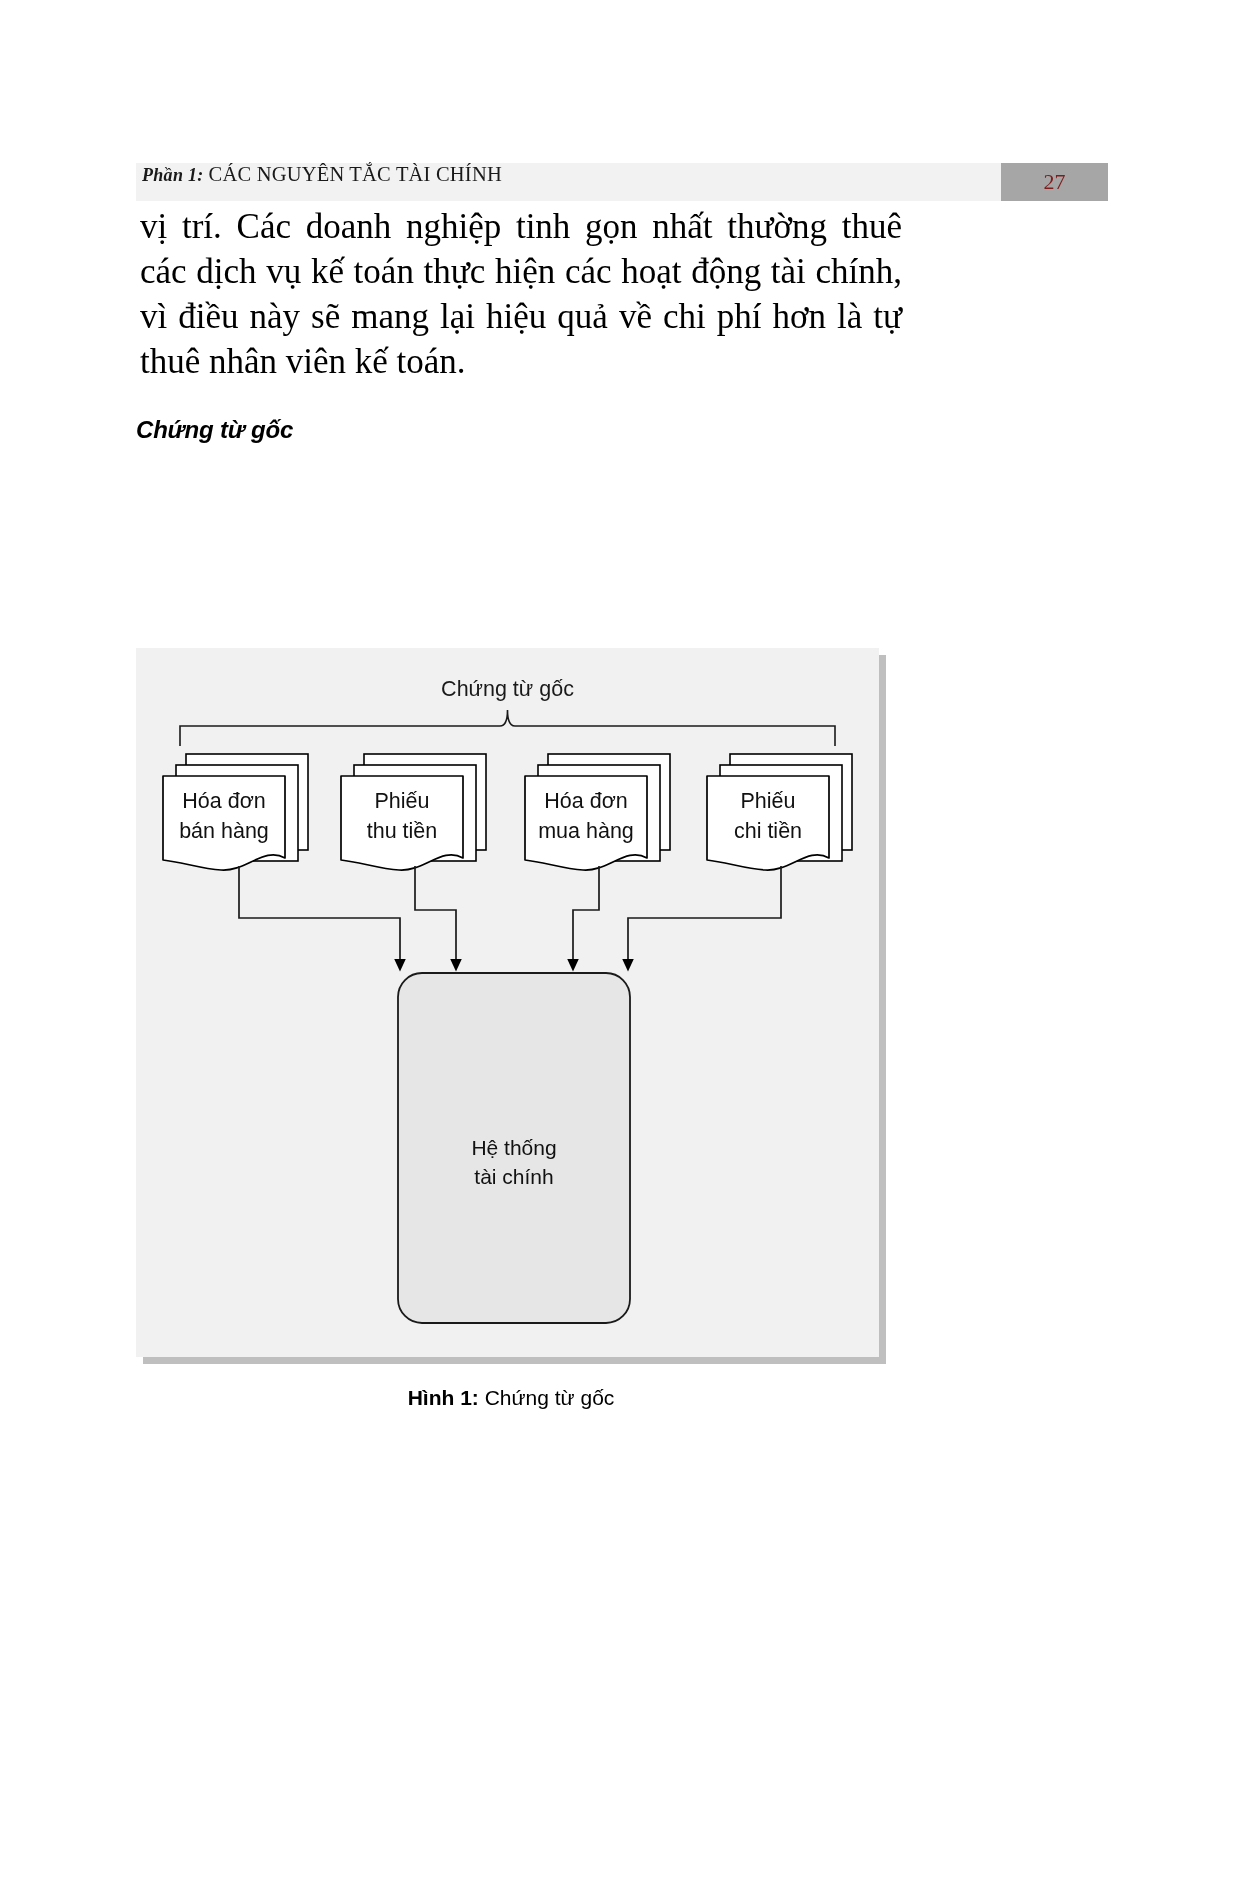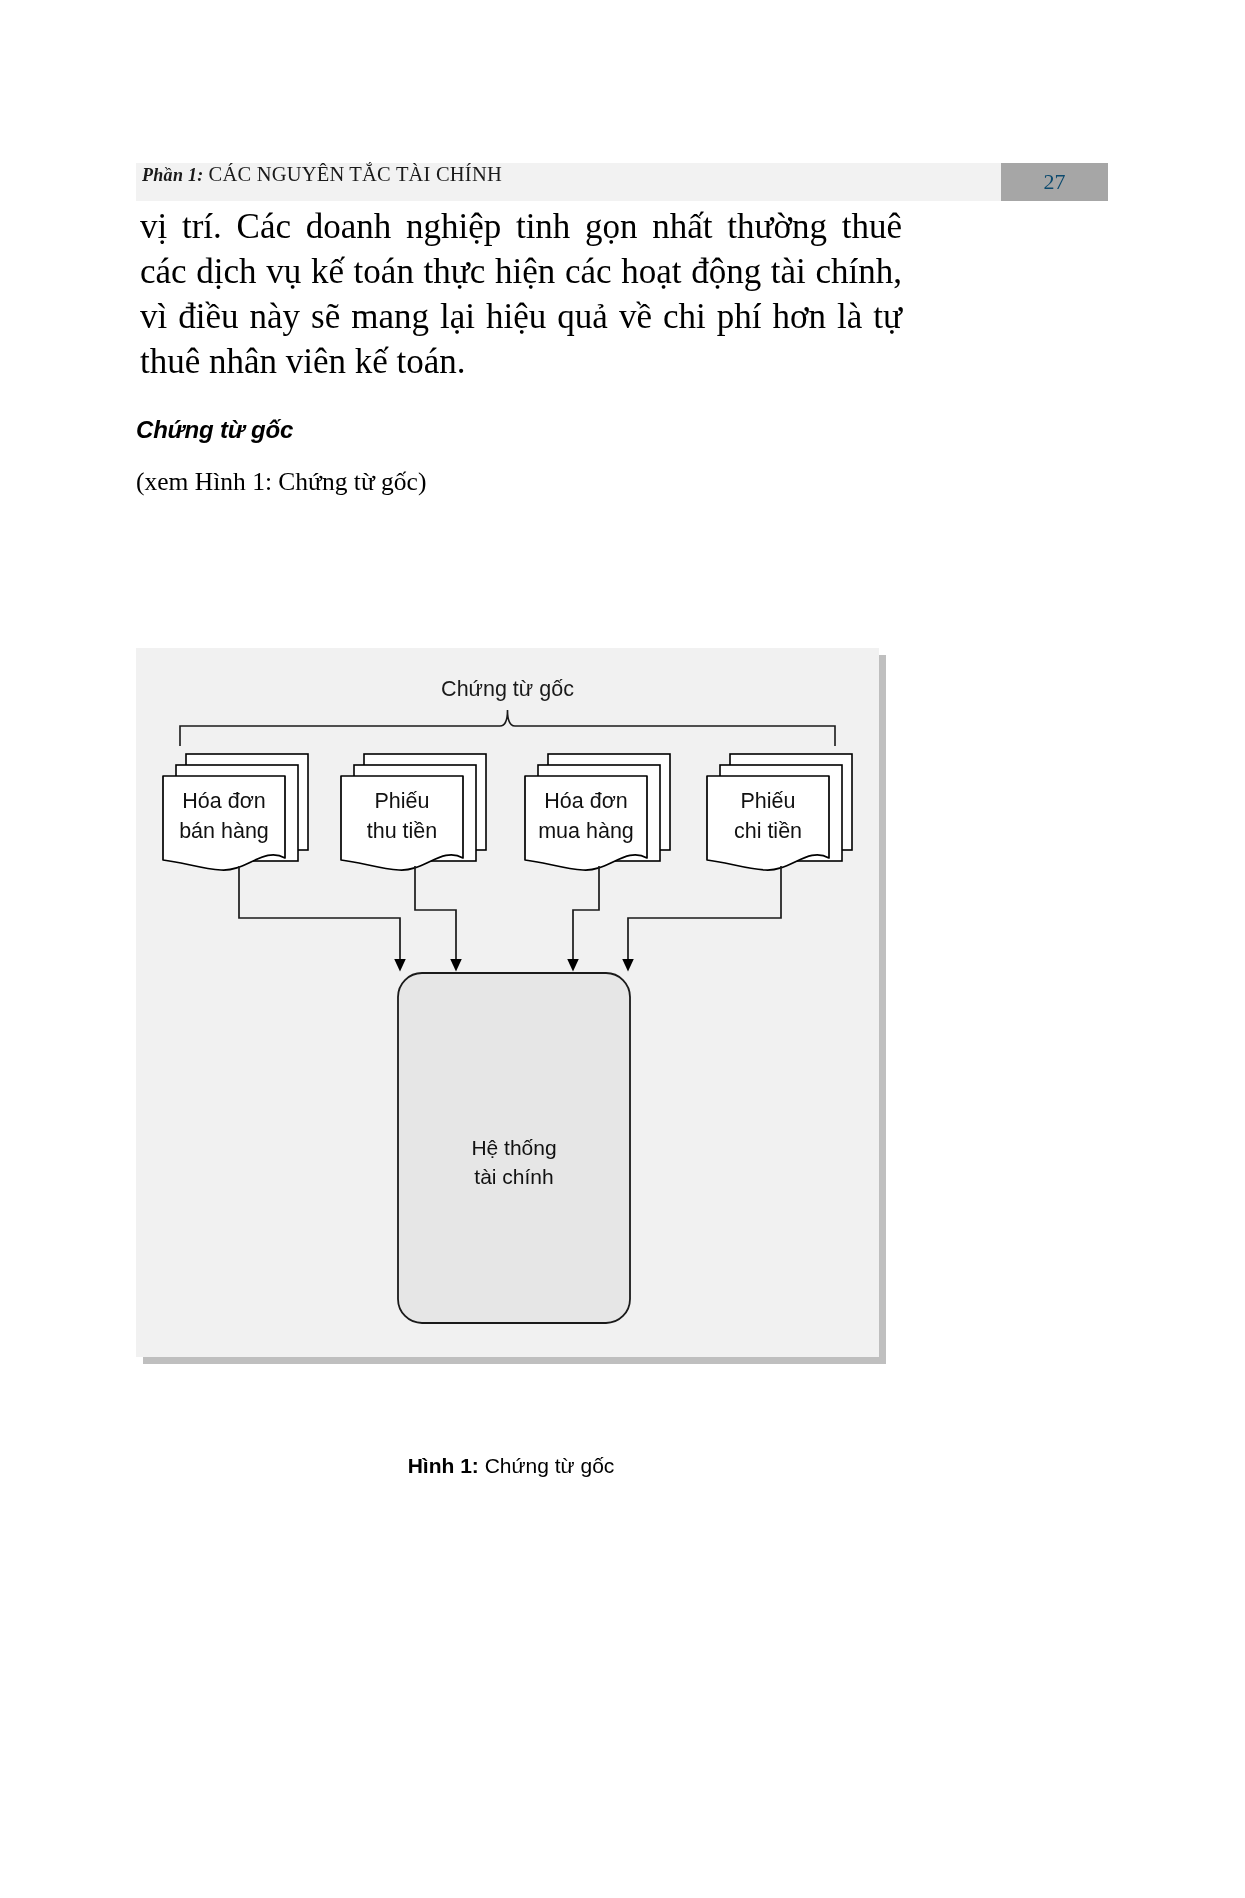--- a/index.html
+++ b/index.html
@@ -49,21 +49,21 @@
     right: 0;
     top: 0;
     width: 107px;
     height: 38px;
     background: #a6a6a6;
     display: flex;
     align-items: center;
     justify-content: center;
   }
   .page-num-box span {
-    color: #0c4a6e;
+    color: #7f1d1d;
     font-size: 22px;
     font-family: "Liberation Serif", serif;
   }
 
   
   .content {
     position: absolute;
     left: 136px;
     top: 200px;
     width: 770px;
@@ -126,21 +126,21 @@
     width: 743px;
     height: 709px;
     background: #f1f1f1;
     overflow: hidden;
   }
   .figure svg { display: block; }
 
   .fig-caption {
     position: absolute;
     left: 136px;
-    top: 1454px;
+    top: 1386px;
     width: 750px;
     text-align: center;
     font-family: "Liberation Sans", sans-serif;
     font-size: 21px;
     color: #000;
   }
   .fig-caption .cap-label { font-weight: bold; }
   .fig-caption .cap-text { font-weight: normal; }
 
   .dg-label {
@@ -171,21 +171,20 @@
     <span>27</span>
   </div>
 </div>
 
 <div class="content">
   <p class="para">vị trí. Các doanh nghiệp tinh gọn nhất thường thuê các dịch vụ kế toán thực hiện các hoạt động tài chính, vì điều này sẽ mang lại hiệu quả về chi phí hơn là tự thuê nhân viên kế toán.</p>
 
 
   <h3 class="sub-heading">Chứng từ gốc</h3>
 
-  <p class="ref-line">(xem Hình 1: Chứng từ gốc)</p>
 
 </div>
 
 <div class="figure">
   <div class="figure-shadow"></div>
   <div class="figure-panel">
     <svg width="743" height="709" viewBox="0 0 743 709" xmlns="http://www.w3.org/2000/svg">
       <defs>
         <marker id="arrowhead" markerWidth="9" markerHeight="9" refX="4.2" refY="4.2" orient="auto">
           <path d="M0.6,0.8 L8,4.2 L0.6,7.6 z" fill="#000"></path>

